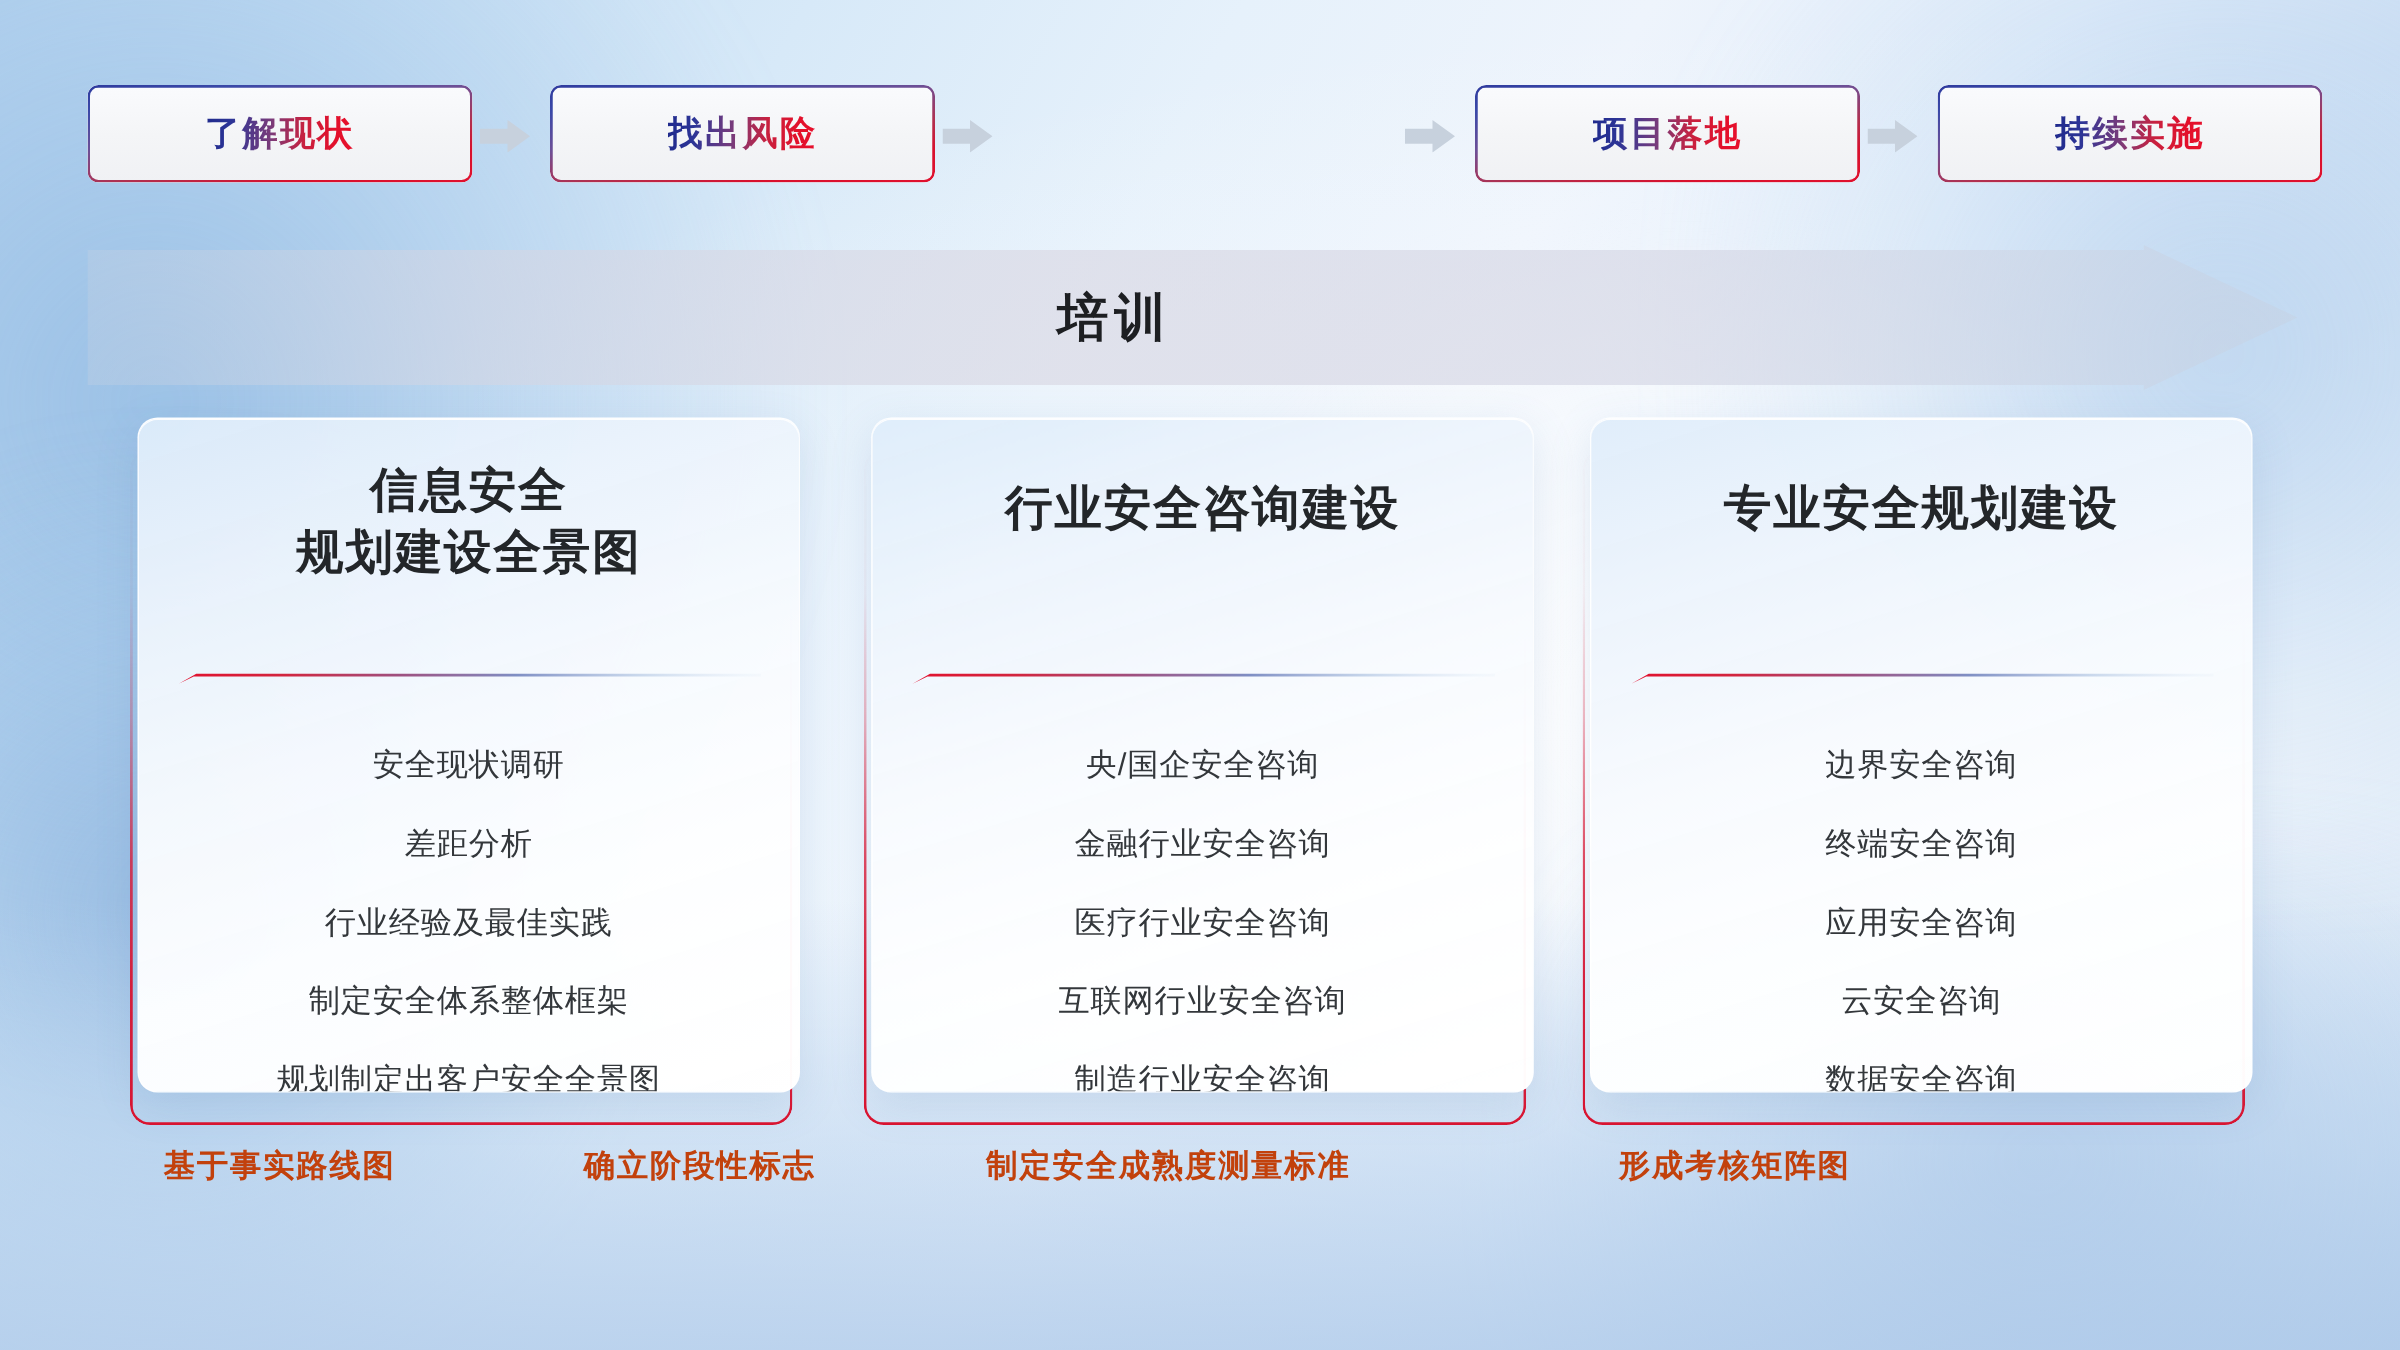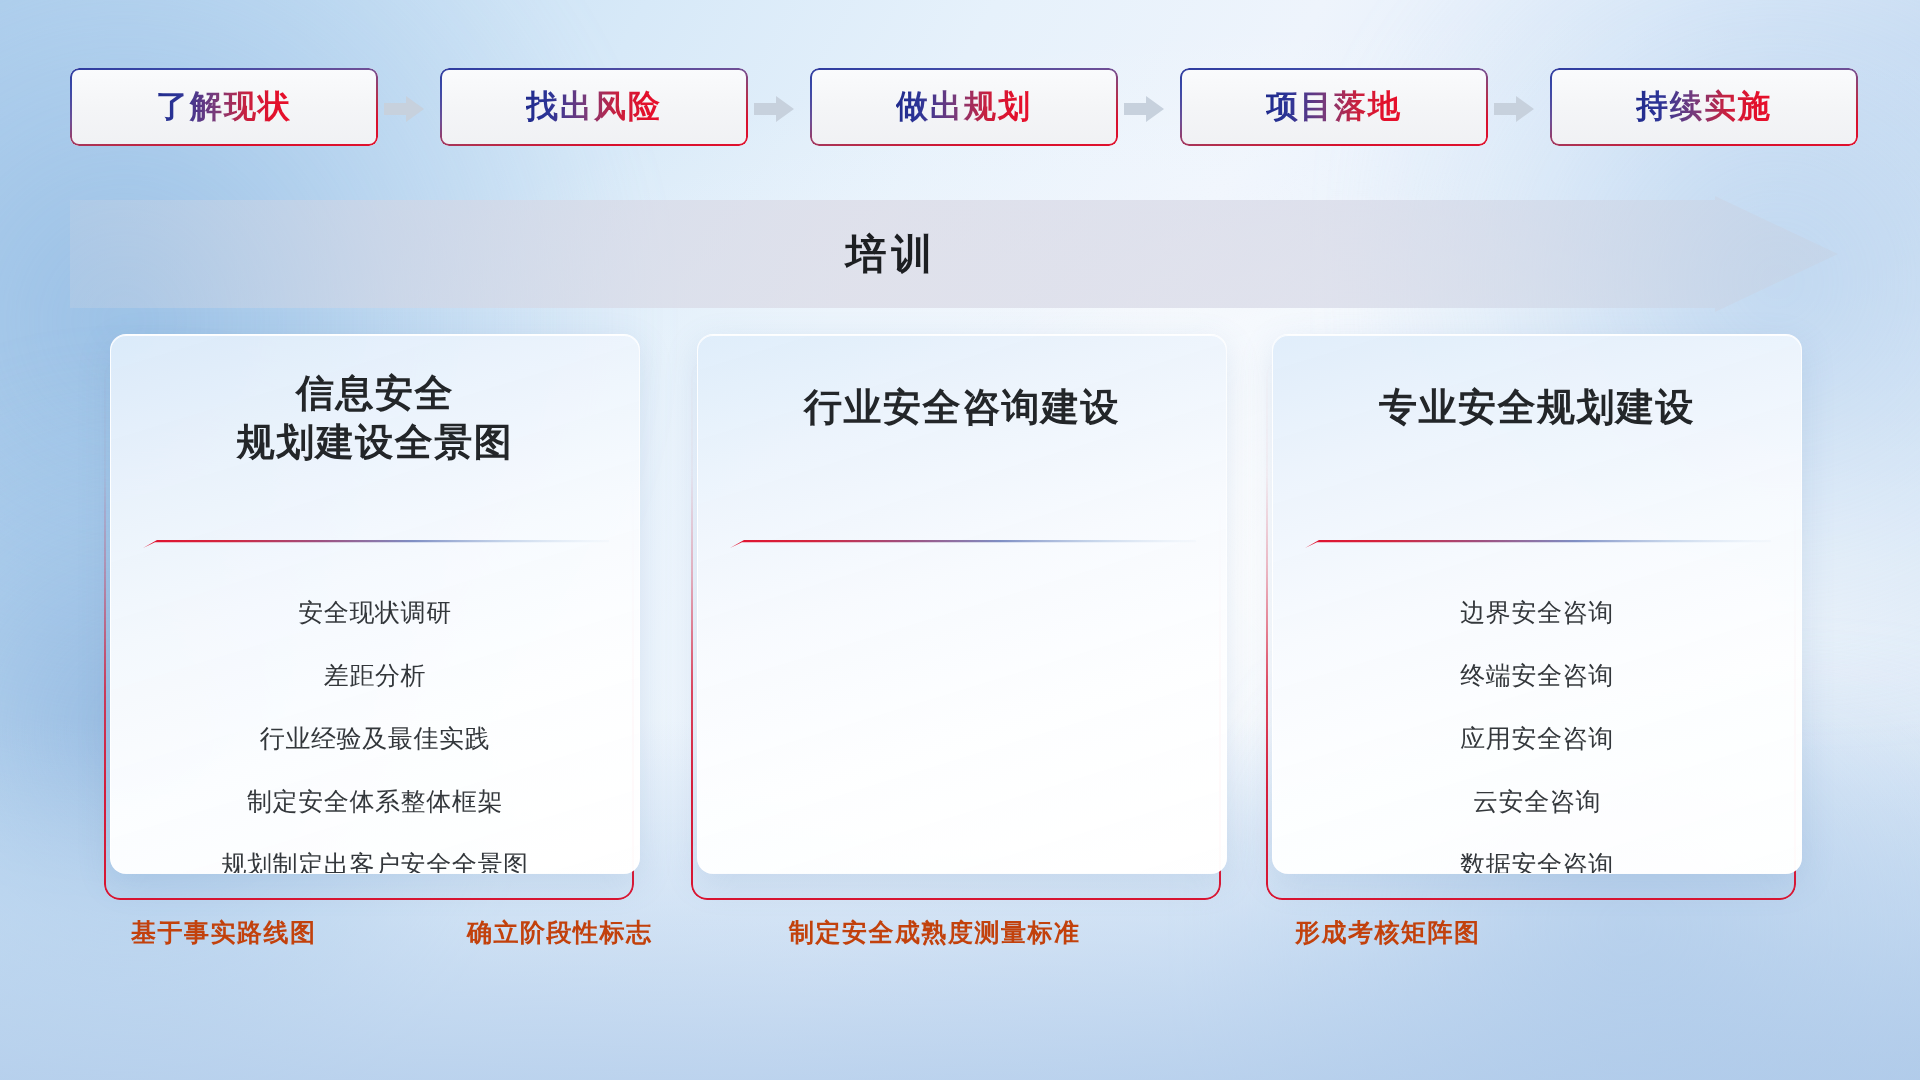--- a/index.html
+++ b/index.html
@@ -70,21 +70,21 @@
   }
   .step::before{
     content:""; position:absolute; inset:0; border-radius:9px; padding:2.2px;
     background:linear-gradient(170deg,#2f3b9e 0%,#3a49a8 16%,#6d4f96 40%,#b03050 62%,#d8102d 80%,#e0112e 100%);
     -webkit-mask:linear-gradient(#000 0 0) content-box, linear-gradient(#000 0 0);
     -webkit-mask-composite:xor; mask-composite:exclude;
     pointer-events:none;
   }
   .step-label {
     position:relative; z-index:2;
-    font-size:32px; font-weight:700; letter-spacing:2px;
+    font-size:28px; font-weight:700; letter-spacing:2px;
     background:linear-gradient(93deg,#1f2a8c 0%,#2d3597 18%,#7a3b7a 44%,#c8213f 66%,#e2102b 86%,#e8102c 100%);
     -webkit-background-clip:text; background-clip:text; color:transparent;
     white-space:nowrap;
   }
   .step-arrow { position:absolute; top:28px; width:40px; height:26px; }
 
   
   .banner { position:absolute; left:70px; top:196px; width:1768px; height:116px; }
   .banner-label {
     position:absolute; left:0; top:0; width:1768px; height:116px;
@@ -178,23 +178,20 @@
 
     <div class="step" style="left:440px;">
       <span class="step-label">找出风险</span>
     </div>
     <div class="step-arrow" style="left:754px;">
       <svg width="40" height="26" viewBox="0 0 40 26">
           <path d="M0 7 h22 V0 l18 13 -18 13 V19 H0 Z" fill="#c7d1dd"></path>
         </svg>
     </div>
 
-    <div class="step" style="left:810px;">
-      <span class="step-label">做出规划</span>
-    </div>
     <div class="step-arrow" style="left:1124px;">
       <svg width="40" height="26" viewBox="0 0 40 26">
           <path d="M0 7 h22 V0 l18 13 -18 13 V19 H0 Z" fill="#c7d1dd"></path>
         </svg>
     </div>
 
     <div class="step" style="left:1180px;">
       <span class="step-label">项目落地</span>
     </div>
     <div class="step-arrow" style="left:1494px;">
@@ -270,20 +267,27 @@
               <stop offset="0.18" stop-color="#d2253f"></stop>
               <stop offset="0.38" stop-color="#9e5080"></stop>
               <stop offset="0.58" stop-color="#7f8fc4"></stop>
               <stop offset="0.78" stop-color="#b6c9e4" stop-opacity="0.75"></stop>
               <stop offset="1" stop-color="#dce8f4" stop-opacity="0.15"></stop>
             </linearGradient>
           </defs>
           <path d="M0 9 L14 1 L466 1 L466 3.2 L12 3.2 Z" fill="url(#divG1)"></path>
         </svg>
       </div>
+      <ul class="card-list">
+        <li>央/国企安全咨询</li>
+        <li>金融行业安全咨询</li>
+        <li>医疗行业安全咨询</li>
+        <li>互联网行业安全咨询</li>
+        <li>制造行业安全咨询</li>
+      </ul>
     </div>
   </div>
 
   <div class="card-wrap c2">
     <div class="card-frame"></div>
     <div class="card">
       <div class="card-title">
         <div>专业安全规划建设</div>
       </div>
       <div class="card-divider">

